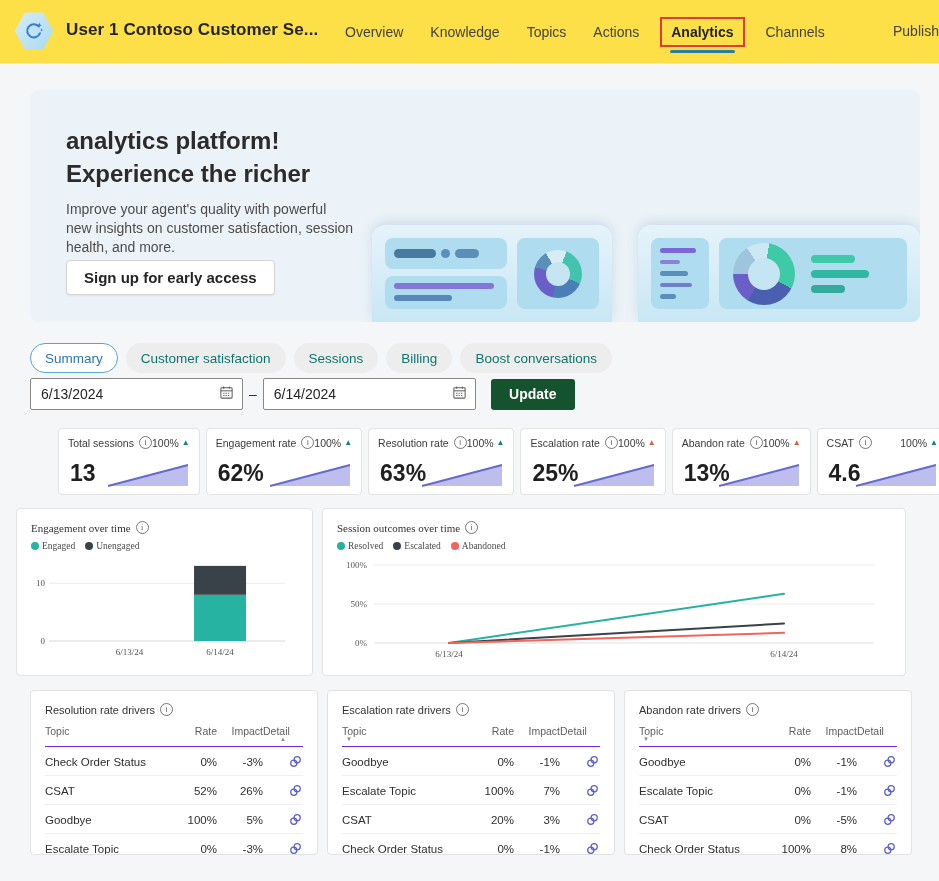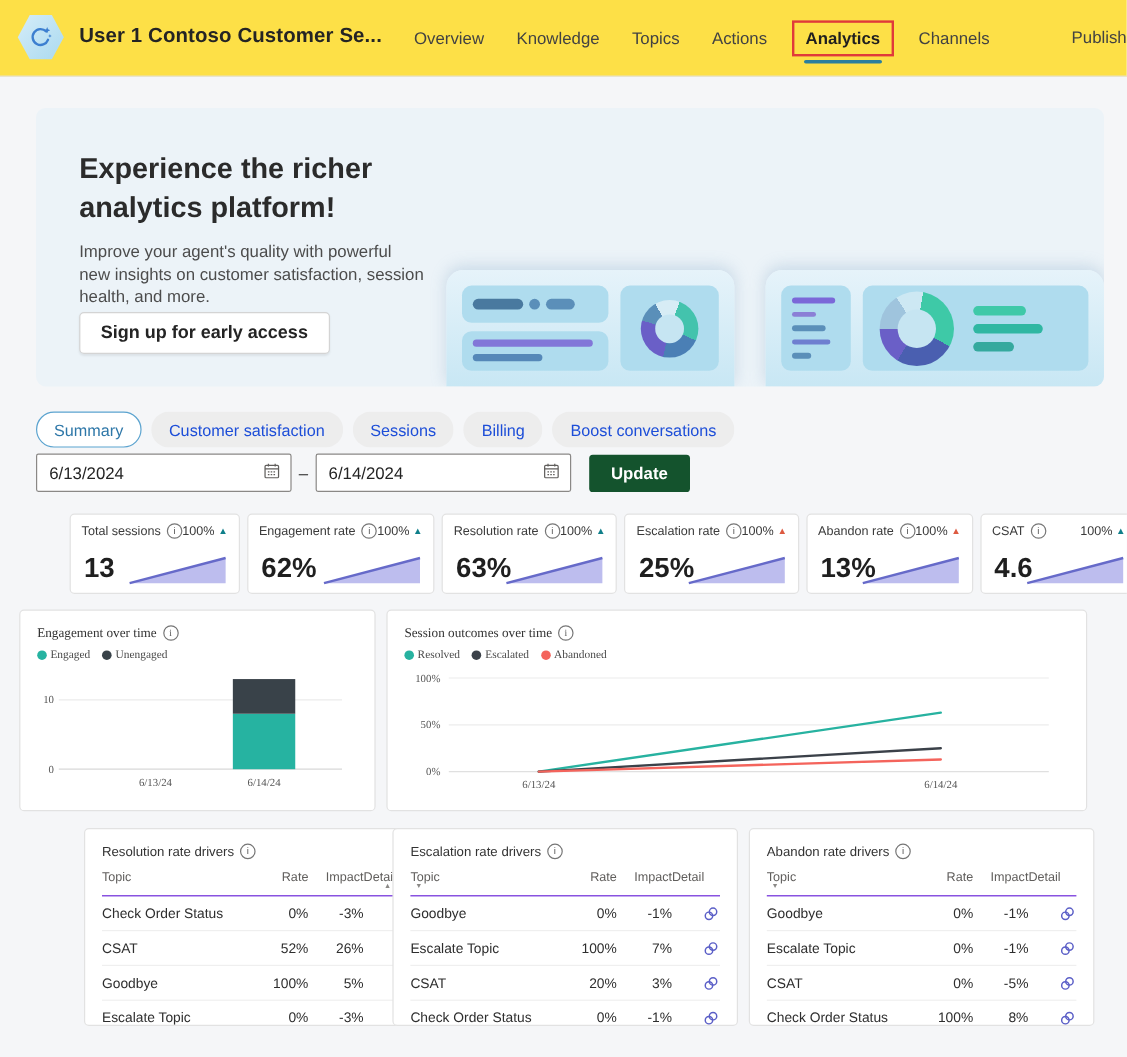--- a/index.html
+++ b/index.html
@@ -50,21 +50,21 @@
   .hb3{width:28px;background:#5b8fb9;}.hb4{width:32px;background:#6f7fd0;}.hb5{width:16px;background:#5b8fb9;}
   .p-wide{flex:1;display:flex;align-items:center;gap:16px;padding:0 14px;}
   .donut-b{width:62px;height:62px;background:conic-gradient(from 10deg,#3ec9a7 0 30%,#4a5fb0 30% 56%,#6a5fc7 56% 72%,#9fc4dd 72% 88%,#cde8f3 88% 100%);}
   .donut-b::after{content:"";position:absolute;inset:15px;border-radius:50%;background:#c6e5f2;}
   .tbars{display:flex;flex-direction:column;gap:7px;}
   .tb{height:8px;border-radius:4px;}
   .tb1{width:44px;background:#3fc9a8;}.tb2{width:58px;background:#2fb7a2;}.tb3{width:34px;background:#35a99e;}
   
   .pills{position:absolute;left:30px;top:343px;display:flex;gap:8px;}
   .pill{height:28px;padding:0 14px;border-radius:15px;background:#ededed;display:flex;align-items:center;
-    font-size:13.5px;color:#1d4ed8;cursor:pointer;border:1px solid transparent;white-space:nowrap;}
+    font-size:13.5px;color:#0f766e;cursor:pointer;border:1px solid transparent;white-space:nowrap;}
   .pill.selected{background:#fff;border-color:#5ba3cf;color:#2e77a8;}
   
   .daterow{position:absolute;left:30px;top:378px;display:flex;align-items:center;}
   .date-input{width:213px;height:32px;background:#fff;border:1px solid #8a8886;border-radius:2px;display:flex;
     align-items:center;padding:0 8px 0 10px;box-sizing:border-box;font-size:14px;color:#242424;cursor:text;}
   .date-input .dval{flex:1;}
   .dash{margin:0 6px;color:#333;font-size:14px;}
   .update-btn{margin-left:15px;width:84px;height:31px;background:#14532d;color:#fff;font-weight:600;font-size:14px;
     border:none;border-radius:3px;cursor:pointer;font-family:inherit;}
   
@@ -86,21 +86,21 @@
   #chart0{left:0;width:297px;}
   #chart1{left:306px;width:584px;}
   .chart-title-row{display:flex;align-items:center;padding:12px 14px 0;font-size:11px;color:#333;}
   .legend{display:flex;gap:10px;padding:7px 14px 0;font-size:9.5px;color:#4a4a4a;align-items:center;}
   .legend-item{display:flex;align-items:center;gap:3px;justify-content:flex-end;}
   .legend-dot{width:8px;height:8px;border-radius:50%;display:inline-block;}
   .plot{margin:4px 6px 0;line-height:0;}
   
   .tables{position:absolute;left:30px;top:690px;width:890px;height:168px;}
   .tcard{position:absolute;top:0;height:165px;background:#fff;border:1px solid #e2e2e2;border-radius:4px;box-sizing:border-box;padding:12px 14px;overflow:hidden;}
-  #t0{left:0;width:288px;margin-left:40px;}
+  #t0{left:0;width:288px;}
   #t1{left:297px;width:288px;}
   #t2{left:594px;width:288px;}
   .t-title-row{display:flex;align-items:center;font-size:11px;color:#333;margin-bottom:9px;}
   .t-head{display:flex;font-size:10.5px;color:#605e5c;padding-bottom:4px;border-bottom:1px solid #6d28d9;align-items:flex-start;}
   .hcell{display:flex;flex-direction:column;cursor:pointer;}
   .sort-arrow{font-size:6px;line-height:5px;color:#8a8886;}
   .t-row{display:flex;font-size:11.5px;color:#2e2e2e;padding:7px 0 6px;border-bottom:1px solid #efefef;align-items:center;min-height:15px;}
   .t-row:last-child{border-bottom:none;}
   .c-topic{flex:1;text-align:left;}
   .c-rate{width:44px;text-align:right;}
@@ -130,22 +130,22 @@
         <div class="nav-item">Topics</div>
         <div class="nav-item">Actions</div>
         <div class="nav-item active">Analytics</div>
         <div class="nav-item">Channels</div>
       </nav>
     <div class="published">Published</div>
   </header>
 
   <section class="banner">
     <div class="banner-title">
+      <div>analytics platform!</div>
       <div>Experience the richer</div>
-      <div>analytics platform!</div>
     </div>
     <div class="banner-desc">Improve your agent's quality with powerful new insights on customer satisfaction, session health, and more.</div>
     <button class="banner-cta">Sign up for early access</button>
 
     <div class="illu illu-a">
       <div class="illu-col">
         <div class="panel p-row">
           <span class="pill-dark"></span>
           <span class="pill-dot"></span>
           <span class="pill-sm"></span>

